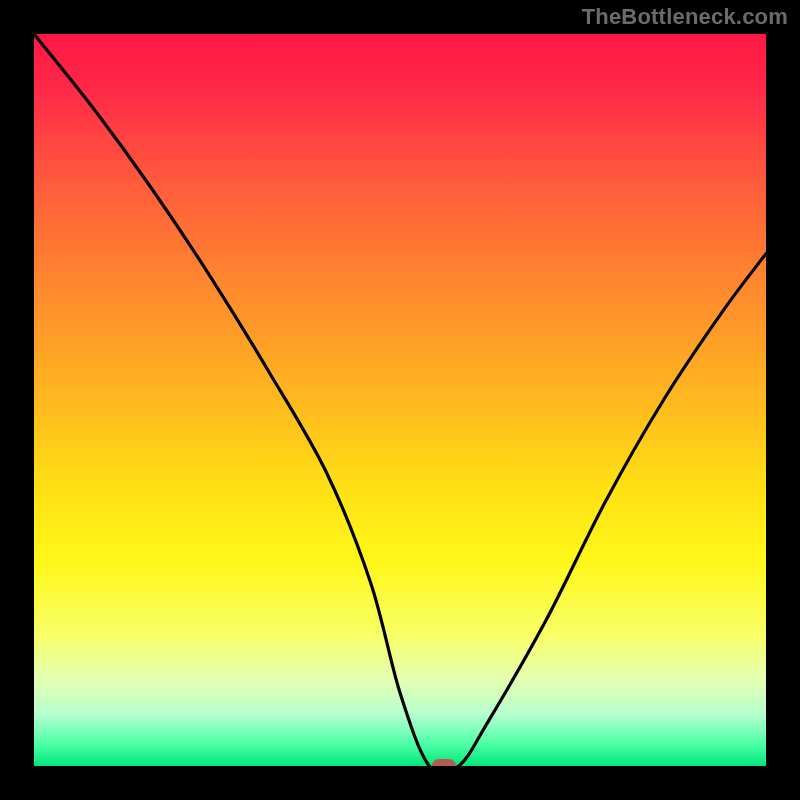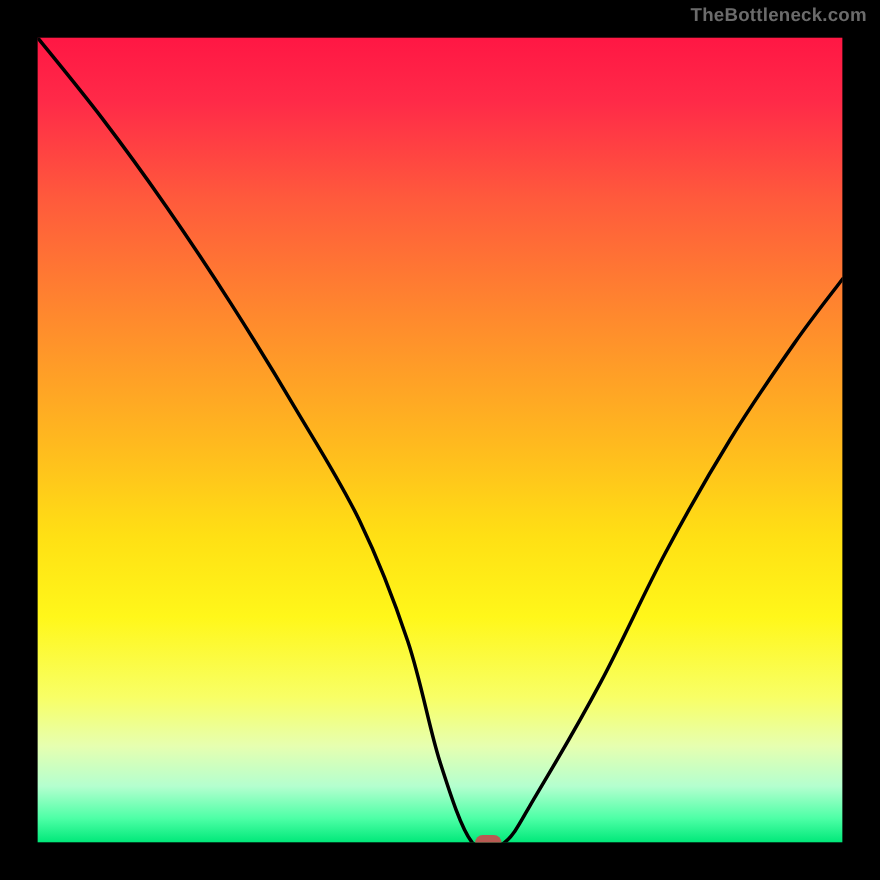--- a/index.html
+++ b/index.html
@@ -13,21 +13,21 @@
   .container {
     position: relative;
     width: 800px;
     height: 800px;
   }
   .watermark {
     position: absolute;
     top: 4px;
     right: 12px;
     font-family: Arial, Helvetica, sans-serif;
-    font-size: 17px;
+    font-size: 22px;
     font-weight: bold;
     color: #6b6b6b;
     letter-spacing: 0.2px;
     z-index: 10;
   }
   .plot {
     position: absolute;
     left: 34px;
     top: 34px;
     width: 732px;

